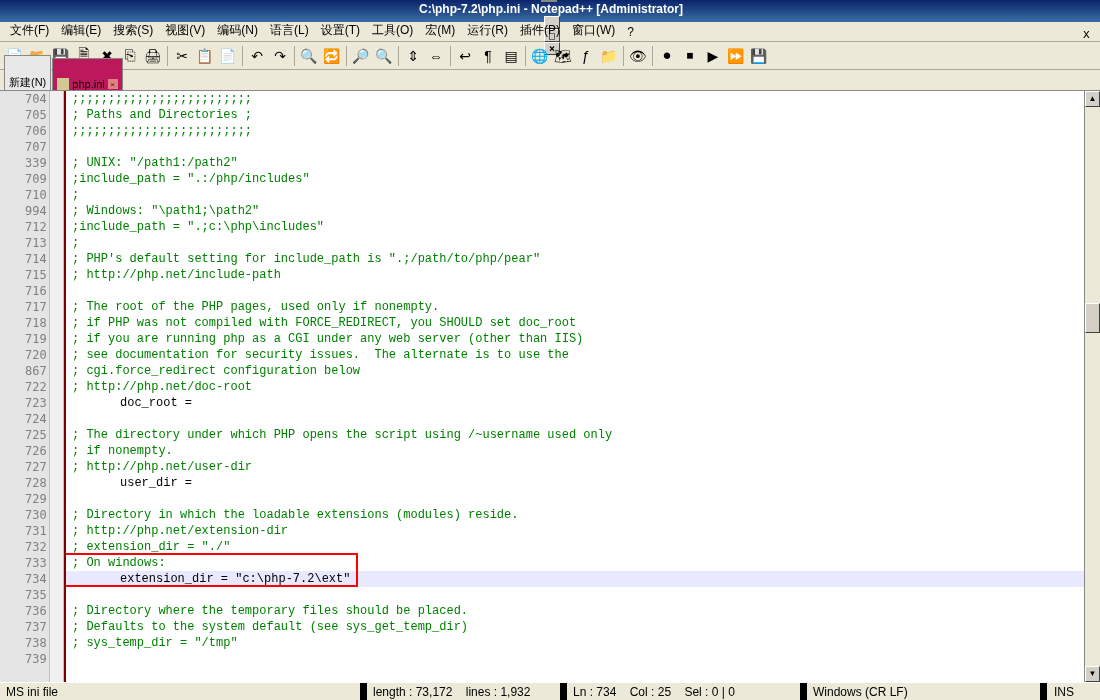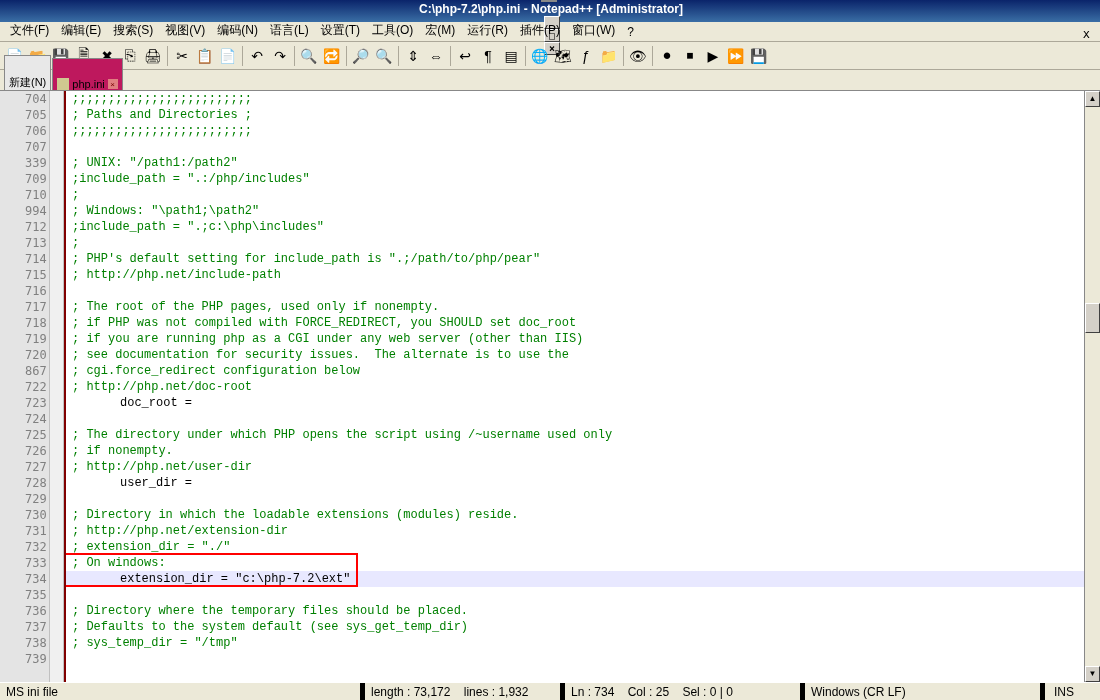--- a/index.html
+++ b/index.html
@@ -28,21 +28,21 @@
 .codearea .line { height: 16px; line-height: 16px; white-space: pre; padding-left: 6px; }
 .codearea .line.current { background: #e8e8ff; }
 .comment { color: #008000; }
 .keyvalue { color: #000000; margin-left: 48px; }
 .highlight-box { position: absolute; border: 2px solid #ff0000; pointer-events: none; }
 .vscroll { width: 16px; background: #ece9d8; display: flex; flex-direction: column; border-left: 1px solid #888; }
 .vscroll .sbtn { height: 16px; background: #d4d0c8; border: 1px solid #fff; border-right-color: #404040; border-bottom-color: #404040; font-size: 8px; text-align: center; line-height: 14px; }
 .vscroll .track { flex: 1; position: relative; }
 .vscroll .thumb { position: absolute; left: 0; right: 0; top: 35%; height: 30px; background: #d4d0c8; border: 1px solid #fff; border-right-color: #404040; border-bottom-color: #404040; }
 .statusbar { position: absolute; bottom: 0; left: 0; right: 0; height: 18px; background: #ece9d8; border-top: 1px solid #fff; display: flex; align-items: center; font-size: 12px; }
-.statusbar .cell { padding: 0 6px; border-left: 5px solid #000000; height: 100%; display: flex; align-items: center; white-space: pre; }
+.statusbar .cell { padding: 0 6px; border-left: 7px solid #000000; height: 100%; display: flex; align-items: center; white-space: pre; }
 .statusbar .cell:first-child { border-left: none; flex: 0 0 auto; width: 360px; }
 </style>
 </head>
 <body>
 
 <div class="titlebar">
   <div class="title-icon"></div>
   <span>C:\php-7.2\php.ini - Notepad++ [Administrator]</span>
   <div class="spacer"></div>
   <div class="winbtn">_</div>

